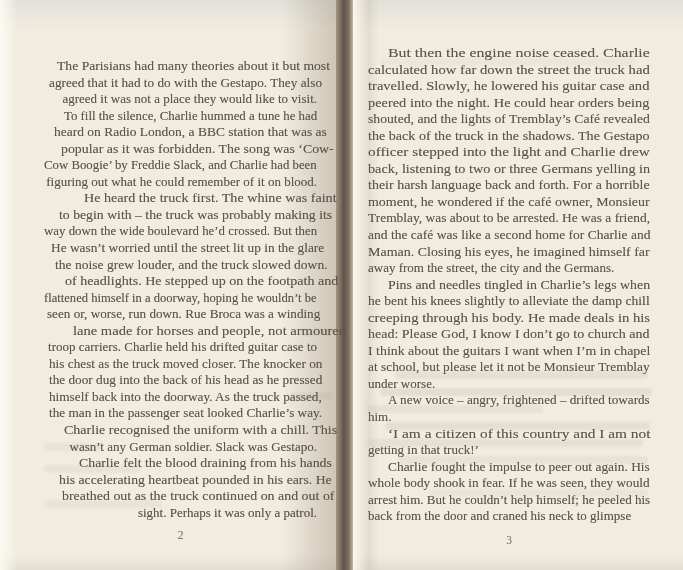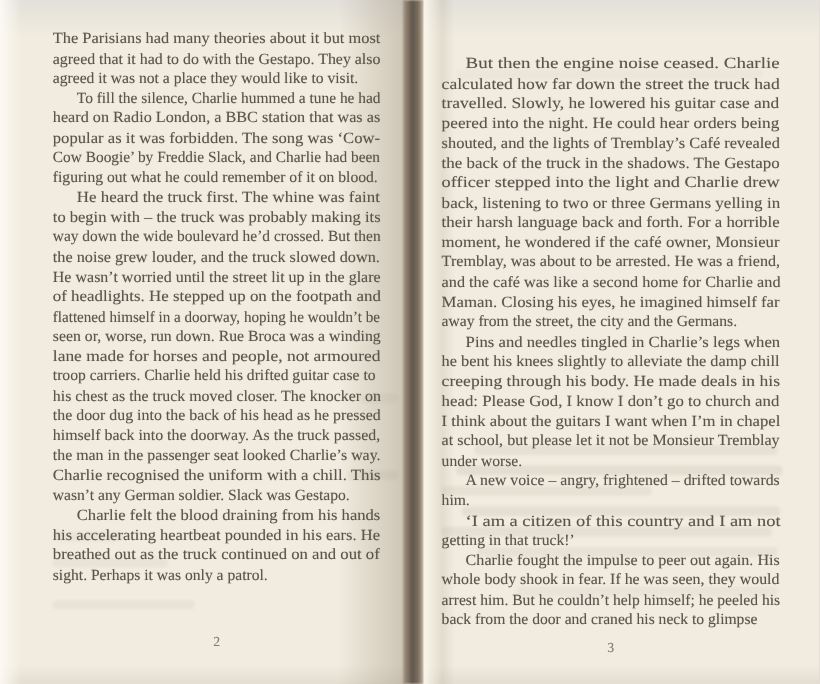--- a/index.html
+++ b/index.html
@@ -18,21 +18,21 @@
     background:linear-gradient(90deg,rgba(252,250,244,.95),rgba(252,250,244,0));}
   #gutter-shadow-left{left:282px;top:0;width:56px;height:570px;
     background:linear-gradient(90deg,rgba(146,131,111,0),rgba(146,131,111,.38));}
   #gutter-core{left:336px;top:0;width:17px;height:570px;filter:blur(.7px);
     background:linear-gradient(90deg,#a49682,#60554a 45%,#7d7061 75%,#c4b7a4);}
   #gutter-highlight{left:353px;top:0;width:26px;height:570px;
     background:linear-gradient(90deg,rgba(252,248,238,.9),rgba(167,152,130,.18) 60%,rgba(167,152,130,0));}
   
   .textblock{position:absolute;color:var(--ink,#5b564d);
     text-shadow:0 0 .6px rgba(91,86,77,.45);}
-  #left-text{left:44px;top:24px;width:273px;}
+  #left-text{left:44px;top:58px;width:273px;text-align:right;}
   #right-text{left:368px;top:45px;width:282px;}
   .ln{height:16.55px;line-height:16.55px;font-size:13px;overflow:visible;white-space:nowrap;}
   .ln.indent{padding-left:20px;}
   .lt{display:inline-block;white-space:nowrap;transform-origin:0 50%;}
   .pagenum{position:absolute;font-size:11.5px;color:#837d73;
     text-shadow:0 0 .5px rgba(131,125,115,.5);}
   #pagenum-left{left:44px;top:529px;width:273px;text-align:center;}
   #pagenum-right{left:368px;top:534px;width:282px;text-align:center;}
   
   .ghost{position:absolute;height:8px;border-radius:3px;background:#8d8478;
@@ -72,22 +72,22 @@
       <div class="ln"><span class="lt" style="transform: scaleX(1.0187);">agreed that it had to do with the Gestapo. They also</span></div>
       <div class="ln plast"><span class="lt">agreed it was not a place they would like to visit.</span></div>
       <div class="ln indent"><span class="lt" style="transform: scaleX(0.9883);">To fill the silence, Charlie hummed a tune he had</span></div>
       <div class="ln"><span class="lt" style="transform: scaleX(1.038);">heard on Radio London, a BBC station that was as</span></div>
       <div class="ln"><span class="lt" style="transform: scaleX(1.0664);">popular as it was forbidden. The song was ‘Cow-</span></div>
       <div class="ln"><span class="lt" style="transform: scaleX(0.9856);">Cow Boogie’ by Freddie Slack, and Charlie had been</span></div>
       <div class="ln plast"><span class="lt">figuring out what he could remember of it on blood.</span></div>
       <div class="ln indent"><span class="lt" style="transform: scaleX(1.0858);">He heard the truck first. The whine was faint</span></div>
       <div class="ln"><span class="lt" style="transform: scaleX(1.0581);">to begin with – the truck was probably making its</span></div>
       <div class="ln"><span class="lt" style="transform: scaleX(0.9891);">way down the wide boulevard he’d crossed. But then</span></div>
+      <div class="ln"><span class="lt" style="transform: scaleX(1.0263);">He wasn’t worried until the street lit up in the glare</span></div>
       <div class="ln"><span class="lt" style="transform: scaleX(1.042);">the noise grew louder, and the truck slowed down.</span></div>
-      <div class="ln"><span class="lt" style="transform: scaleX(1.0263);">He wasn’t worried until the street lit up in the glare</span></div>
       <div class="ln"><span class="lt" style="transform: scaleX(1.0833);">of headlights. He stepped up on the footpath and</span></div>
       <div class="ln"><span class="lt" style="transform: scaleX(0.9681);">flattened himself in a doorway, hoping he wouldn’t be</span></div>
       <div class="ln"><span class="lt" style="transform: scaleX(1.0111);">seen or, worse, run down. Rue Broca was a winding</span></div>
       <div class="ln"><span class="lt" style="transform: scaleX(1.1189);">lane made for horses and people, not armoured</span></div>
       <div class="ln"><span class="lt" style="transform: scaleX(1);">troop carriers. Charlie held his drifted guitar case to</span></div>
       <div class="ln"><span class="lt" style="transform: scaleX(1.0187);">his chest as the truck moved closer. The knocker on</span></div>
       <div class="ln"><span class="lt" style="transform: scaleX(1.0187);">the door dug into the back of his head as he pressed</span></div>
       <div class="ln"><span class="lt" style="transform: scaleX(1.0187);">himself back into the doorway. As the truck passed,</span></div>
       <div class="ln"><span class="lt" style="transform: scaleX(1.0187);">the man in the passenger seat looked Charlie’s way.</span></div>
       <div class="ln"><span class="lt" style="transform: scaleX(1.0791);">Charlie recognised the uniform with a chill. This</span></div>

